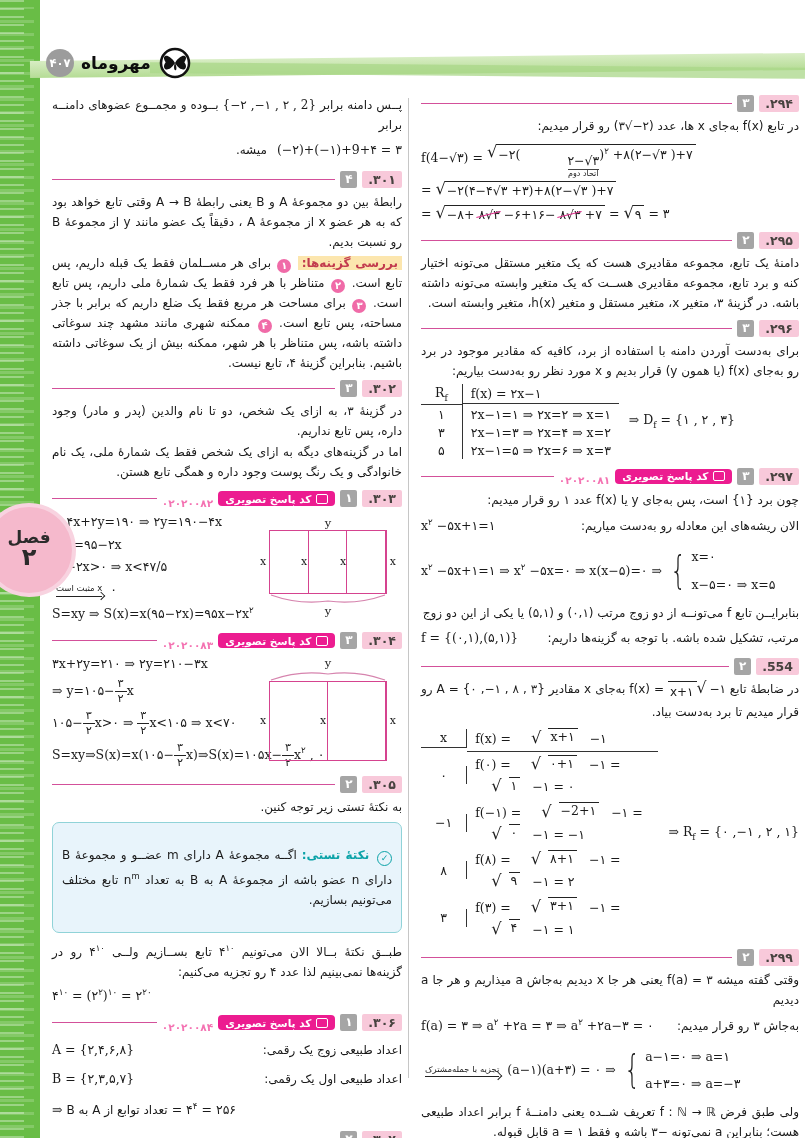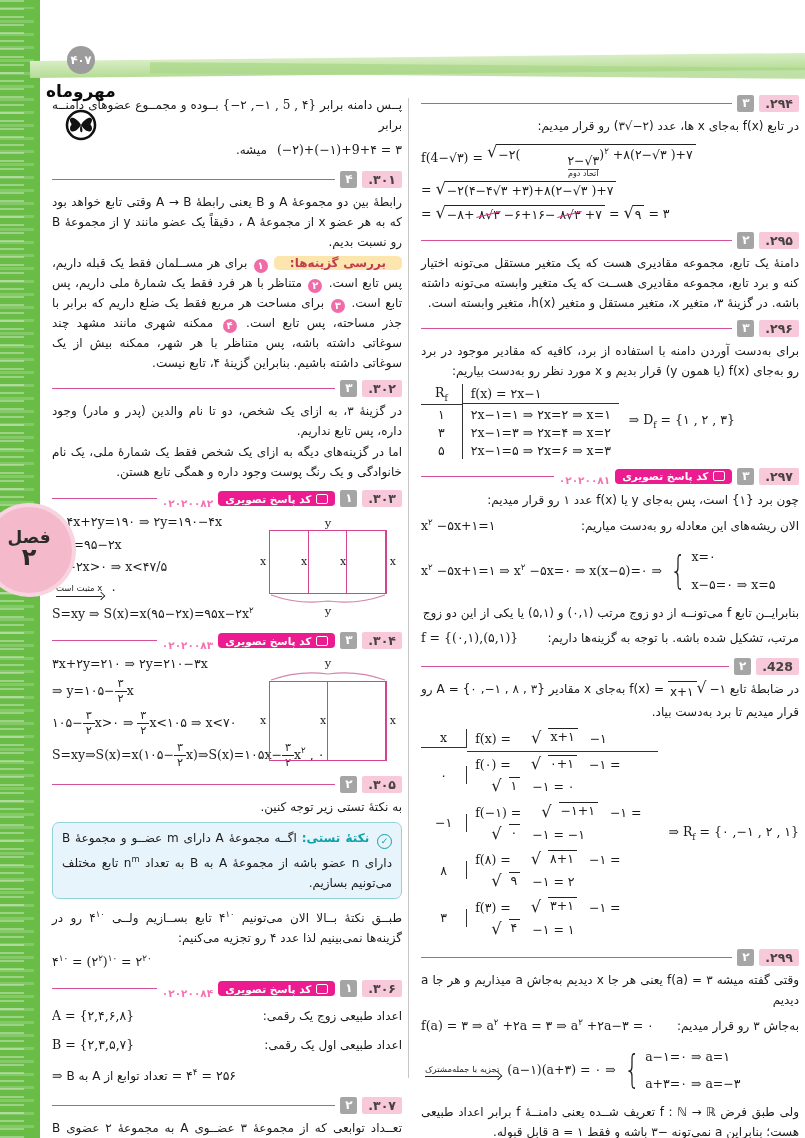--- a/index.html
+++ b/index.html
@@ -14,21 +14,21 @@
   .chapcircle{position:absolute;left:-18px;top:503px;width:94px;height:94px;border-radius:50%;
     background:#f5b9cc;border:4px solid #f8d3e0;box-sizing:border-box;display:flex;flex-direction:column;
     align-items:center;justify-content:center;z-index:4;color:#2b2b2b;}
   .chapcircle .cl{font-size:17px;font-weight:bold;line-height:14px;}
   .chapcircle .cn{font-size:24px;font-weight:bold;line-height:26px;}
   
   .ribbon{position:absolute;left:30px;right:0;top:57px;height:17px;
     background:linear-gradient(180deg,#d8edc4,#b5dc95);transform:rotate(-.6deg);z-index:1;}
   .ribbon2{position:absolute;left:150px;right:0;top:65px;height:11px;background:#a9d788;opacity:.75;
     transform:rotate(.5deg);z-index:1;}
-  .logo{position:absolute;left:46px;top:46px;display:flex;align-items:center;gap:7px;z-index:3;direction:ltr;flex-direction:column;}
+  .logo{position:absolute;left:46px;top:46px;display:flex;align-items:center;gap:7px;z-index:3;direction:ltr;}
   .pagenum{width:28px;height:28px;border-radius:50%;background:#9c9c9c;color:#fff;font-size:11.5px;
     font-weight:bold;display:flex;align-items:center;justify-content:center;}
   .brand{font-size:17px;font-weight:bold;color:#0d0d0d;}
   
   .colL{position:absolute;left:52px;top:94px;width:350px;}
   .colR{position:absolute;left:421px;top:88px;width:378px;}
   .divider{position:absolute;left:408px;top:98px;height:980px;border-left:1px solid #c6c6c6;}
   
   .phead{display:flex;direction:rtl;align-items:center;gap:5px;margin:7px 0 4px;}
   .pnum{background:#f8c9da;color:#47423f;font-weight:bold;font-size:12.5px;padding:0 6px;height:17px;
@@ -71,24 +71,24 @@
     display:inline-block;margin-right:1px;color:#222;}
   .ccol{display:inline-flex;flex-direction:column;gap:1px;align-items:flex-start;}
   
   .trow{display:flex;direction:ltr;align-items:center;gap:10px;margin:3px 0;}
   .vt{direction:ltr;display:inline-grid;grid-template-columns:auto auto;align-items:center;
       font-family:"DejaVu Serif","DejaVu Sans",serif;font-size:12.5px;}
   .vt span{padding:1.5px 8px;}
   .vt .c1{text-align:center;border-right:1.2px solid #333;padding:1.5px 14px;}
   .vt .h{border-bottom:1.2px solid #333;}
   
-  .rev{background:#fce6ae;color:#c23b4e;font-weight:bold;padding:0 16px;border-radius:5px;}
+  .rev{background:#fce6ae;color:#c23b4e;font-weight:bold;padding:0 4px;border-radius:0;}
   .opt{display:inline-flex;width:14px;height:14px;border-radius:50%;background:#f06ba8;color:#fff;
     font-size:10px;font-weight:bold;align-items:center;justify-content:center;vertical-align:-2px;margin:0 2px;}
-  .note{background:#e8f4fb;border:1.5px solid #90d3d8;border-radius:7px;padding:5px 9px;margin:5px 0;}
+  .note{background:#e8f4fb;border:1.5px solid #90d3d8;border-radius:7px;padding:22px 9px;margin:5px 0;}
   .notelbl{color:#0ca3a8;font-weight:bold;}
   .chk{display:inline-flex;width:13px;height:13px;border-radius:50%;border:1.4px solid #0ca3a8;color:#0ca3a8;
     font-size:9px;align-items:center;justify-content:center;vertical-align:-2px;margin-left:3px;}
   .chk:before{content:'✓';}
   
   .mblock{position:relative;}
   .mshort{padding-right:148px;}
   .dia{position:absolute;right:6px;width:136px;direction:ltr;font-family:"DejaVu Serif",serif;font-size:11.5px;}
   .drect{position:relative;border:1.5px solid #d5438f;height:62px;margin:0 9px;display:flex;}
   .drect .cell{flex:1;border-right:1.4px solid #d5438f;}
@@ -213,21 +213,21 @@
       </div>
       <p class="fa">بنابرایــن تابع f می‌تونــه از دو زوج مرتب (۰,۱) و (۵,۱) یا یکی از این دو زوج</p>
       <div class="split">
         <span class="fa">مرتب، تشکیل شده باشه. با توجه به گزینه‌ها داریم:</span>
         <span class="m">f = {(۰,۱),(۵,۱)}</span>
       </div>
     </section>
 
     <section class="prob">
       <div class="phead">
-        <span class="pnum">428.</span>
+        <span class="pnum">554.</span>
         <span class="pans">۲</span>
         <span class="hline"></span>
       </div>
       <p class="fa">در ضابطهٔ تابع f(x) = <span class="sq">
             <span class="rdx">√</span>
             <span class="ov">x+۱</span>
           </span> −۱ به‌جای x مقادیر A = {۰ ,−۱ , ۸ , ۳} رو قرار میدیم تا برد به‌دست بیاد.</p>
       <div class="trow">
         <div class="vt">
           <span class="c1 h">x</span>
@@ -239,21 +239,21 @@
           <span>f(۰) = <span class="sq">
                 <span class="rdx">√</span>
                 <span class="ov">۰+۱</span>
               </span> −۱ = <span class="sq">
                 <span class="rdx">√</span>
                 <span class="ov">۱</span>
               </span> −۱ = ۰</span>
           <span class="c1">−۱</span>
           <span>f(−۱) = <span class="sq">
                 <span class="rdx">√</span>
-                <span class="ov">−۱+۱</span>
+                <span class="ov">−2+۱</span>
               </span> −۱ = <span class="sq">
                 <span class="rdx">√</span>
                 <span class="ov">۰</span>
               </span> −۱ = −۱</span>
           <span class="c1">۸</span>
           <span>f(۸) = <span class="sq">
                 <span class="rdx">√</span>
                 <span class="ov">۸+۱</span>
               </span> −۱ = <span class="sq">
                 <span class="rdx">√</span>
@@ -297,21 +297,21 @@
       </div>
       <p class="fa">ولی طبق فرض f : ℕ → ℝ تعریف شــده یعنی دامنــهٔ f برابر اعداد طبیعی هست؛ بنابراین a نمی‌تونه −۳ باشه و فقط a = ۱ قابل قبوله.</p>
     </section>
 
   </div>
 
   <div class="colL">
 
     <p class="fa">
       <span>پــس دامنه برابر</span>
-      <span class="ltr">{−۲ ,−۱ , 5 , ۴}</span>
+      <span class="ltr">{−۲ ,−۱ , ۲ , 2}</span>
       <span>بــوده و مجمــوع عضوهای دامنــه برابر</span>
     </p>
     <div class="split snug">
       <span class="m">(−۲)+(−۱)+9+۴ = ۳</span>
       <span class="fa">میشه.</span>
     </div>
 
     <section class="prob">
       <div class="phead">
         <span class="pnum">۳۰۱.</span>

